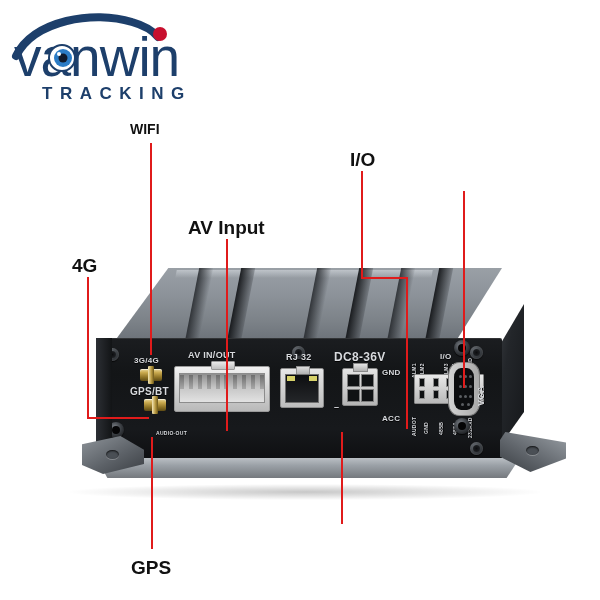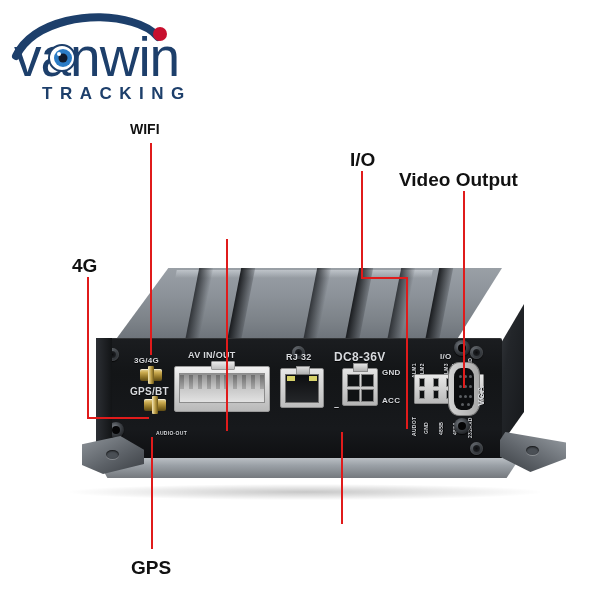--- a/index.html
+++ b/index.html
@@ -306,21 +306,21 @@
       <div class="ptext" style="left:190px;top:14px;font-size:9px;">RJ 32</div>
       <div class="rj45">
         <div class="key"></div>
         <div class="mouth"></div>
         <div class="led" style="left:6px;"></div>
         <div class="led" style="right:6px;"></div>
       </div>
 
       <div class="ptext" style="left:238px;top:12px;font-size:12px;">DC8-36V</div>
       <div class="ptext" style="left:286px;top:30px;font-size:8px;">GND</div>
-      <div class="ptext" style="left:286px;top:58px;font-size:8px;">ACC</div>
+      <div class="ptext" style="left:286px;top:76px;font-size:8px;">ACC</div>
       <div class="ptext" style="left:238px;top:64px;font-size:9px;">–</div>
       <div class="pwr">
         <div class="tab"></div>
         <div class="hole" style="left:4px;top:5px;"></div>
         <div class="hole" style="left:18px;top:5px;"></div>
         <div class="hole" style="left:4px;top:20px;"></div>
         <div class="hole" style="left:18px;top:20px;"></div>
       </div>
 
       <div class="ptext" style="left:344px;top:14px;font-size:8px;">I/O</div>
@@ -385,32 +385,32 @@
     <div class="bracket-r">
       <div class="bracket-hole" style="left:26px;top:14px;"></div>
     </div>
   </div>
 
   <div class="shadow-floor"></div>
 
   <div class="callout" style="left:130px;top:122px;font-size:14px;">WIFI</div>
   <div class="lead v" style="left:150px;top:143px;height:212px;"></div>
 
+  <div class="callout" style="left:188px;top:218px;font-size:19px;">AV Input</div>
   <div class="lead v" style="left:226px;top:239px;height:192px;"></div>
 
   <div class="callout" style="left:72px;top:256px;font-size:19px;">4G</div>
   <div class="lead v" style="left:87px;top:277px;height:142px;"></div>
   <div class="lead h" style="left:87px;top:417px;width:62px;"></div>
 
   <div class="callout" style="left:350px;top:150px;font-size:19px;">I/O</div>
   <div class="lead v" style="left:361px;top:171px;height:108px;"></div>
   <div class="lead h" style="left:361px;top:277px;width:47px;"></div>
   <div class="lead v" style="left:406px;top:277px;height:152px;"></div>
 
-  <div class="callout" style="left:399px;top:170px;font-size:19px;">Video Output</div>
   <div class="lead v" style="left:463px;top:191px;height:197px;"></div>
 
   <div class="callout" style="left:131px;top:558px;font-size:19px;">GPS</div>
   <div class="lead v" style="left:151px;top:437px;height:112px;"></div>
 
   <div class="lead v" style="left:341px;top:432px;height:92px;"></div>
 
 </div>
 
 </body></html>

